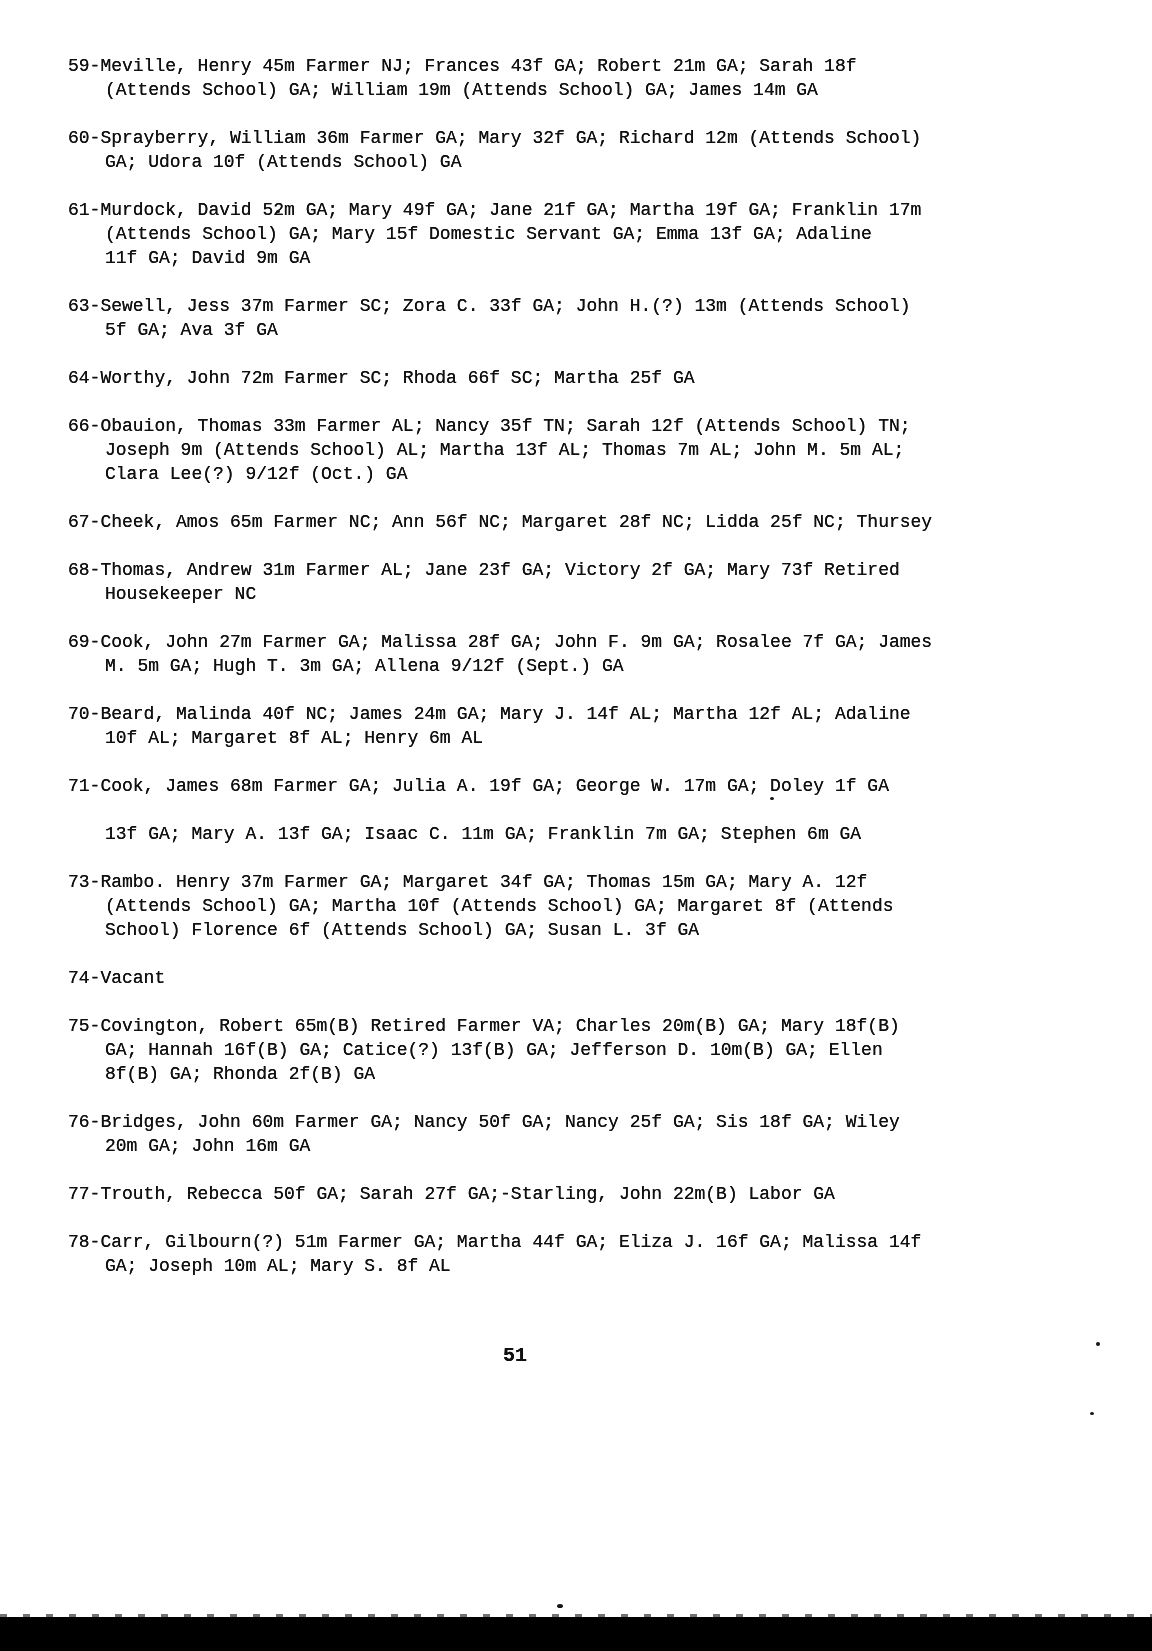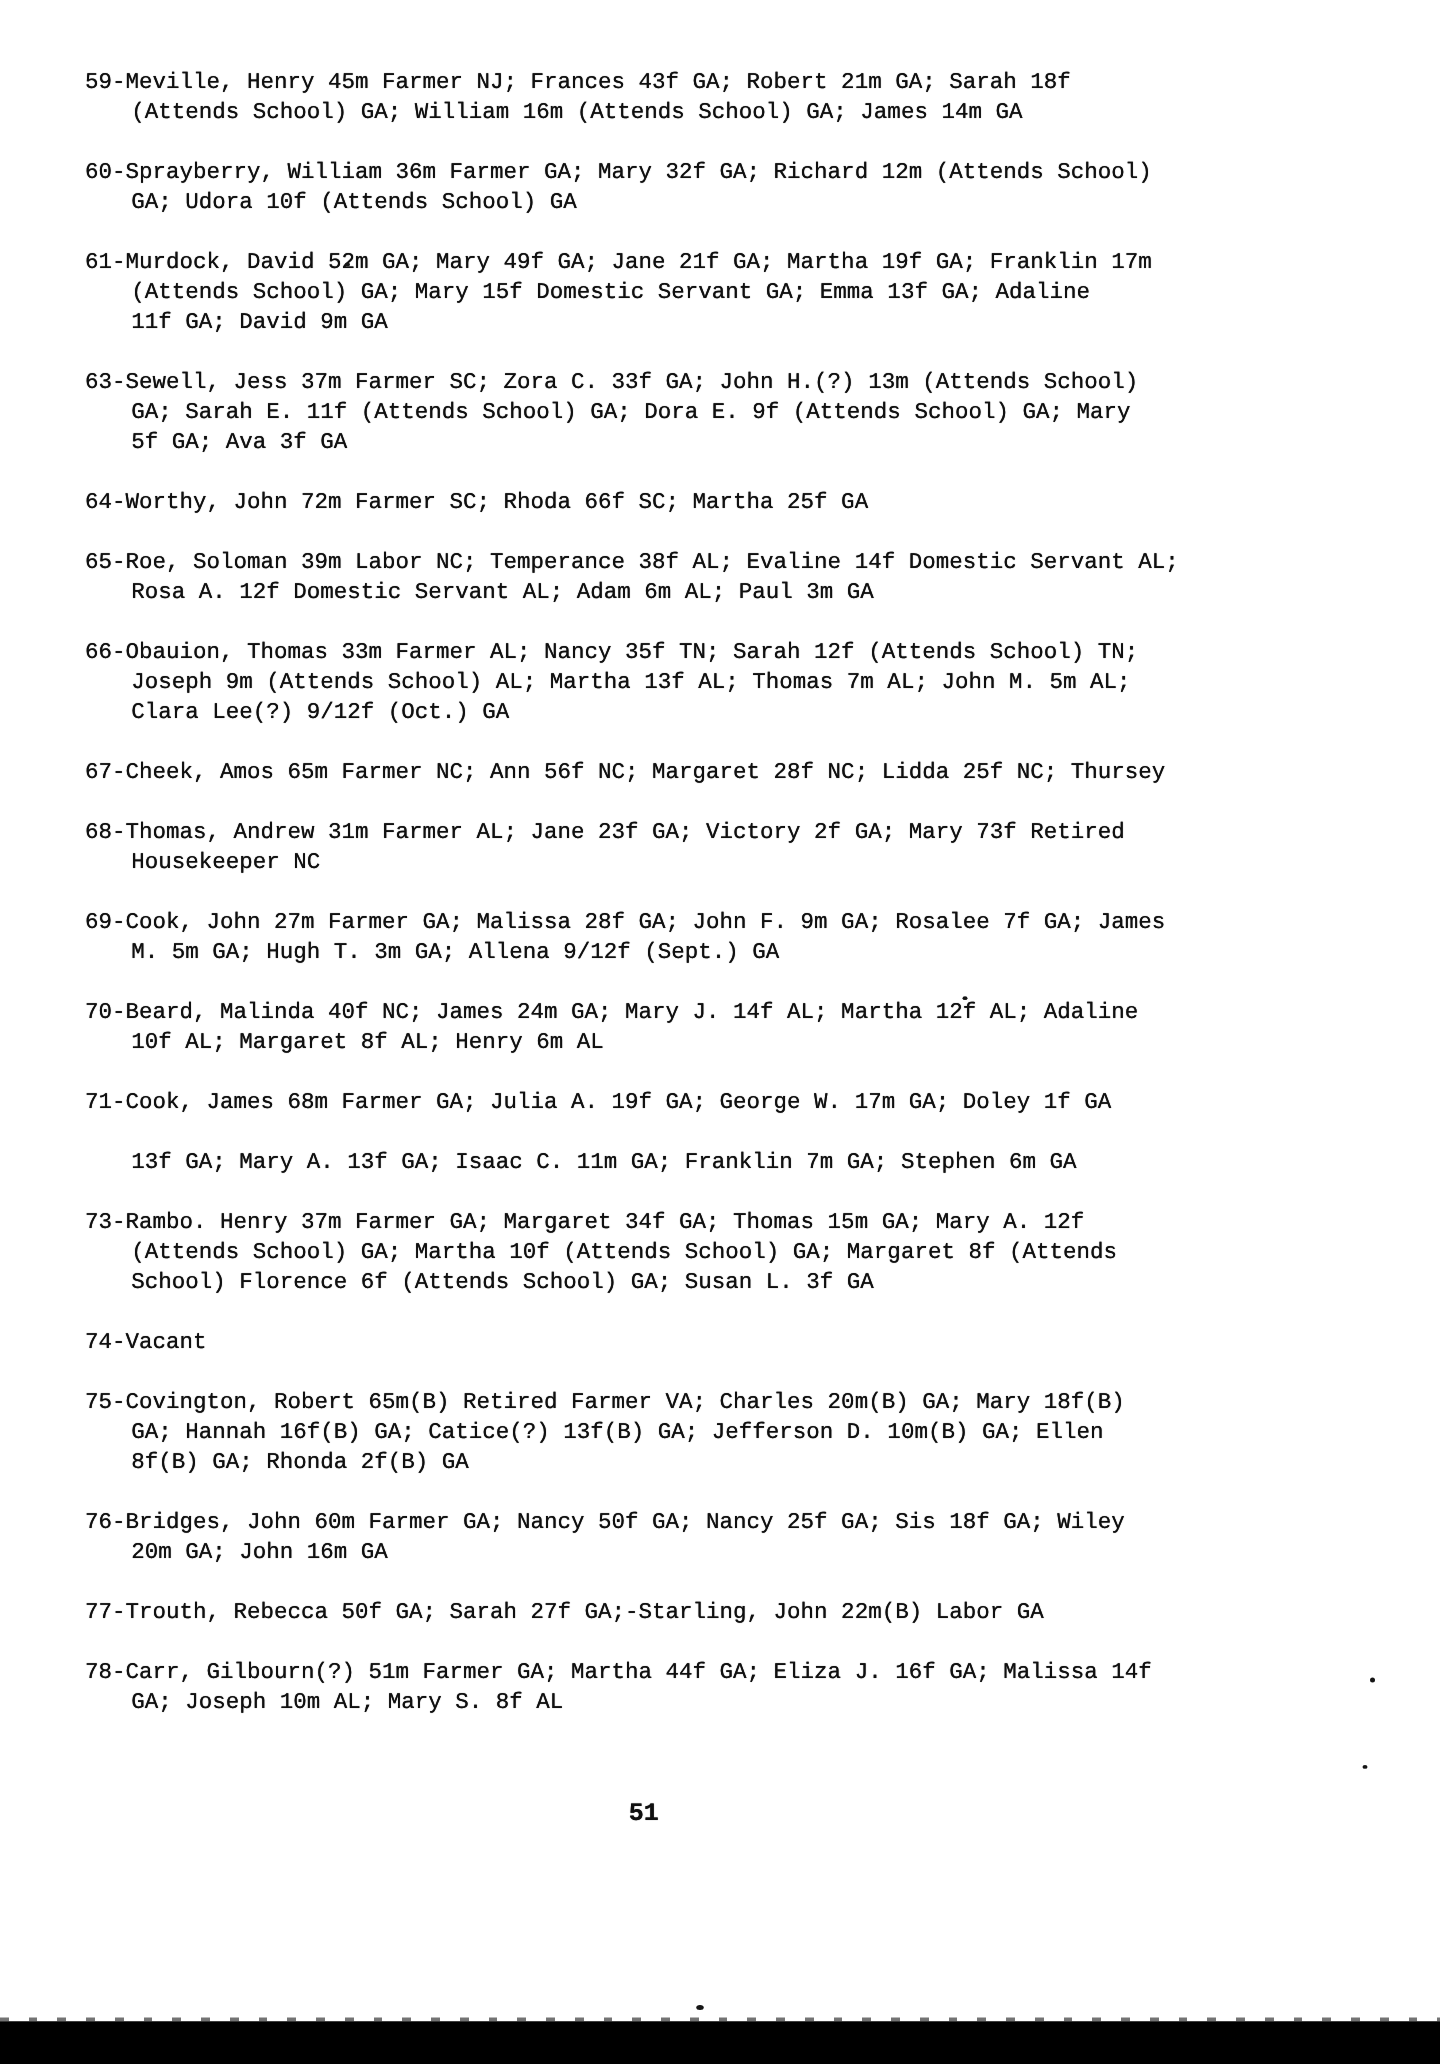--- a/index.html
+++ b/index.html
@@ -67,42 +67,37 @@
     border-radius: 50%;
   }
 </style>
 </head>
 <body>
 
 <div class="scan-page">
   <div class="content">
       <div class="entry">
         <div class="line">59-Meville, Henry 45m Farmer NJ; Frances 43f GA; Robert 21m GA; Sarah 18f</div>
-        <div class="line cont">(Attends School) GA; William 16m (Attends School) GA; James 14m GA</div>
+        <div class="line cont">(Attends School) GA; William 19m (Attends School) GA; James 14m GA</div>
       </div>
       <div class="entry">
         <div class="line">60-Sprayberry, William 36m Farmer GA; Mary 32f GA; Richard 12m (Attends School)</div>
         <div class="line cont">GA; Udora 10f (Attends School) GA</div>
       </div>
       <div class="entry">
         <div class="line">61-Murdock, David 52m GA; Mary 49f GA; Jane 21f GA; Martha 19f GA; Franklin 17m</div>
         <div class="line cont">(Attends School) GA; Mary 15f Domestic Servant GA; Emma 13f GA; Adaline</div>
         <div class="line cont">11f GA; David 9m GA</div>
       </div>
       <div class="entry">
         <div class="line">63-Sewell, Jess 37m Farmer SC; Zora C. 33f GA; John H.(?) 13m (Attends School)</div>
-        <div class="line cont">GA; Sarah E. 11f (Attends School) GA; Dora E. 9f (Attends School) GA; Mary</div>
         <div class="line cont">5f GA; Ava 3f GA</div>
       </div>
       <div class="entry">
         <div class="line">64-Worthy, John 72m Farmer SC; Rhoda 66f SC; Martha 25f GA</div>
-      </div>
-      <div class="entry">
-        <div class="line">65-Roe, Soloman 39m Labor NC; Temperance 38f AL; Evaline 14f Domestic Servant AL;</div>
-        <div class="line cont">Rosa A. 12f Domestic Servant AL; Adam 6m AL; Paul 3m GA</div>
       </div>
       <div class="entry">
         <div class="line">66-Obauion, Thomas 33m Farmer AL; Nancy 35f TN; Sarah 12f (Attends School) TN;</div>
         <div class="line cont">Joseph 9m (Attends School) AL; Martha 13f AL; Thomas 7m AL; John M. 5m AL;</div>
         <div class="line cont">Clara Lee(?) 9/12f (Oct.) GA</div>
       </div>
       <div class="entry">
         <div class="line">67-Cheek, Amos 65m Farmer NC; Ann 56f NC; Margaret 28f NC; Lidda 25f NC; Thursey</div>
       </div>
       <div class="entry">

